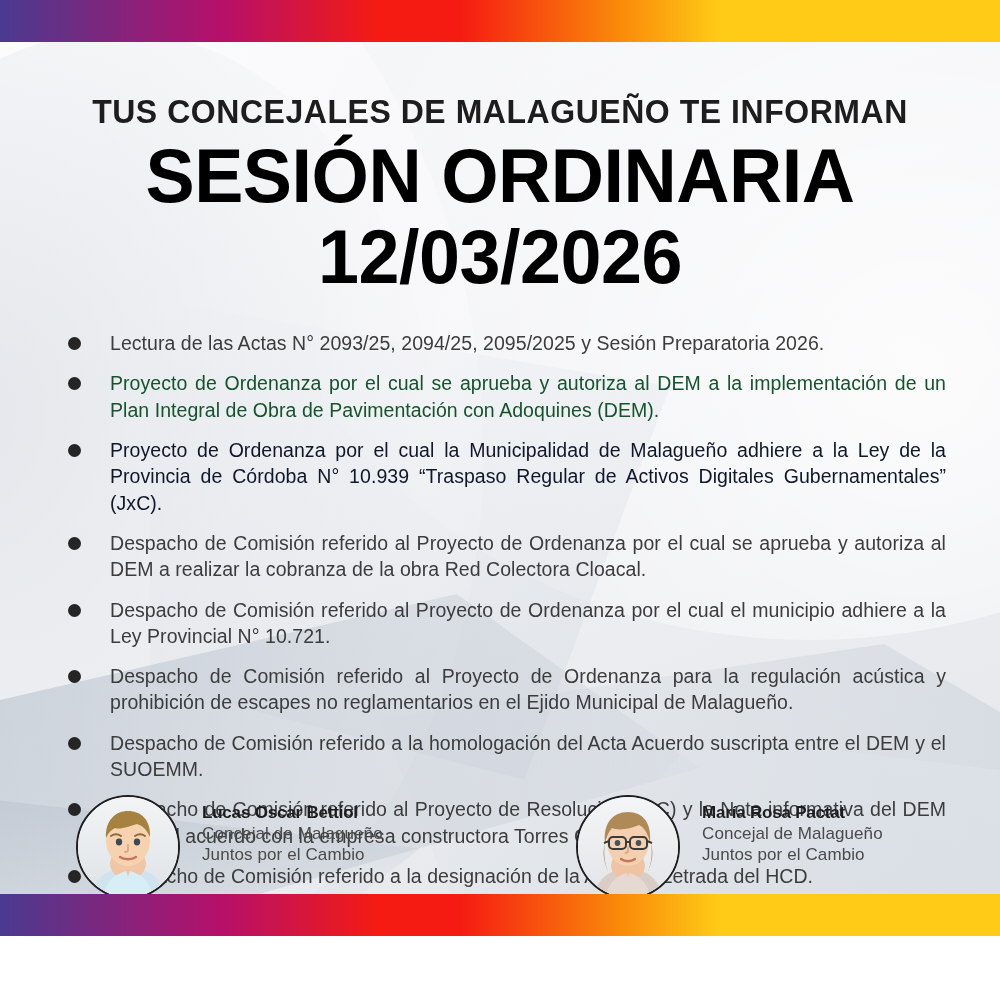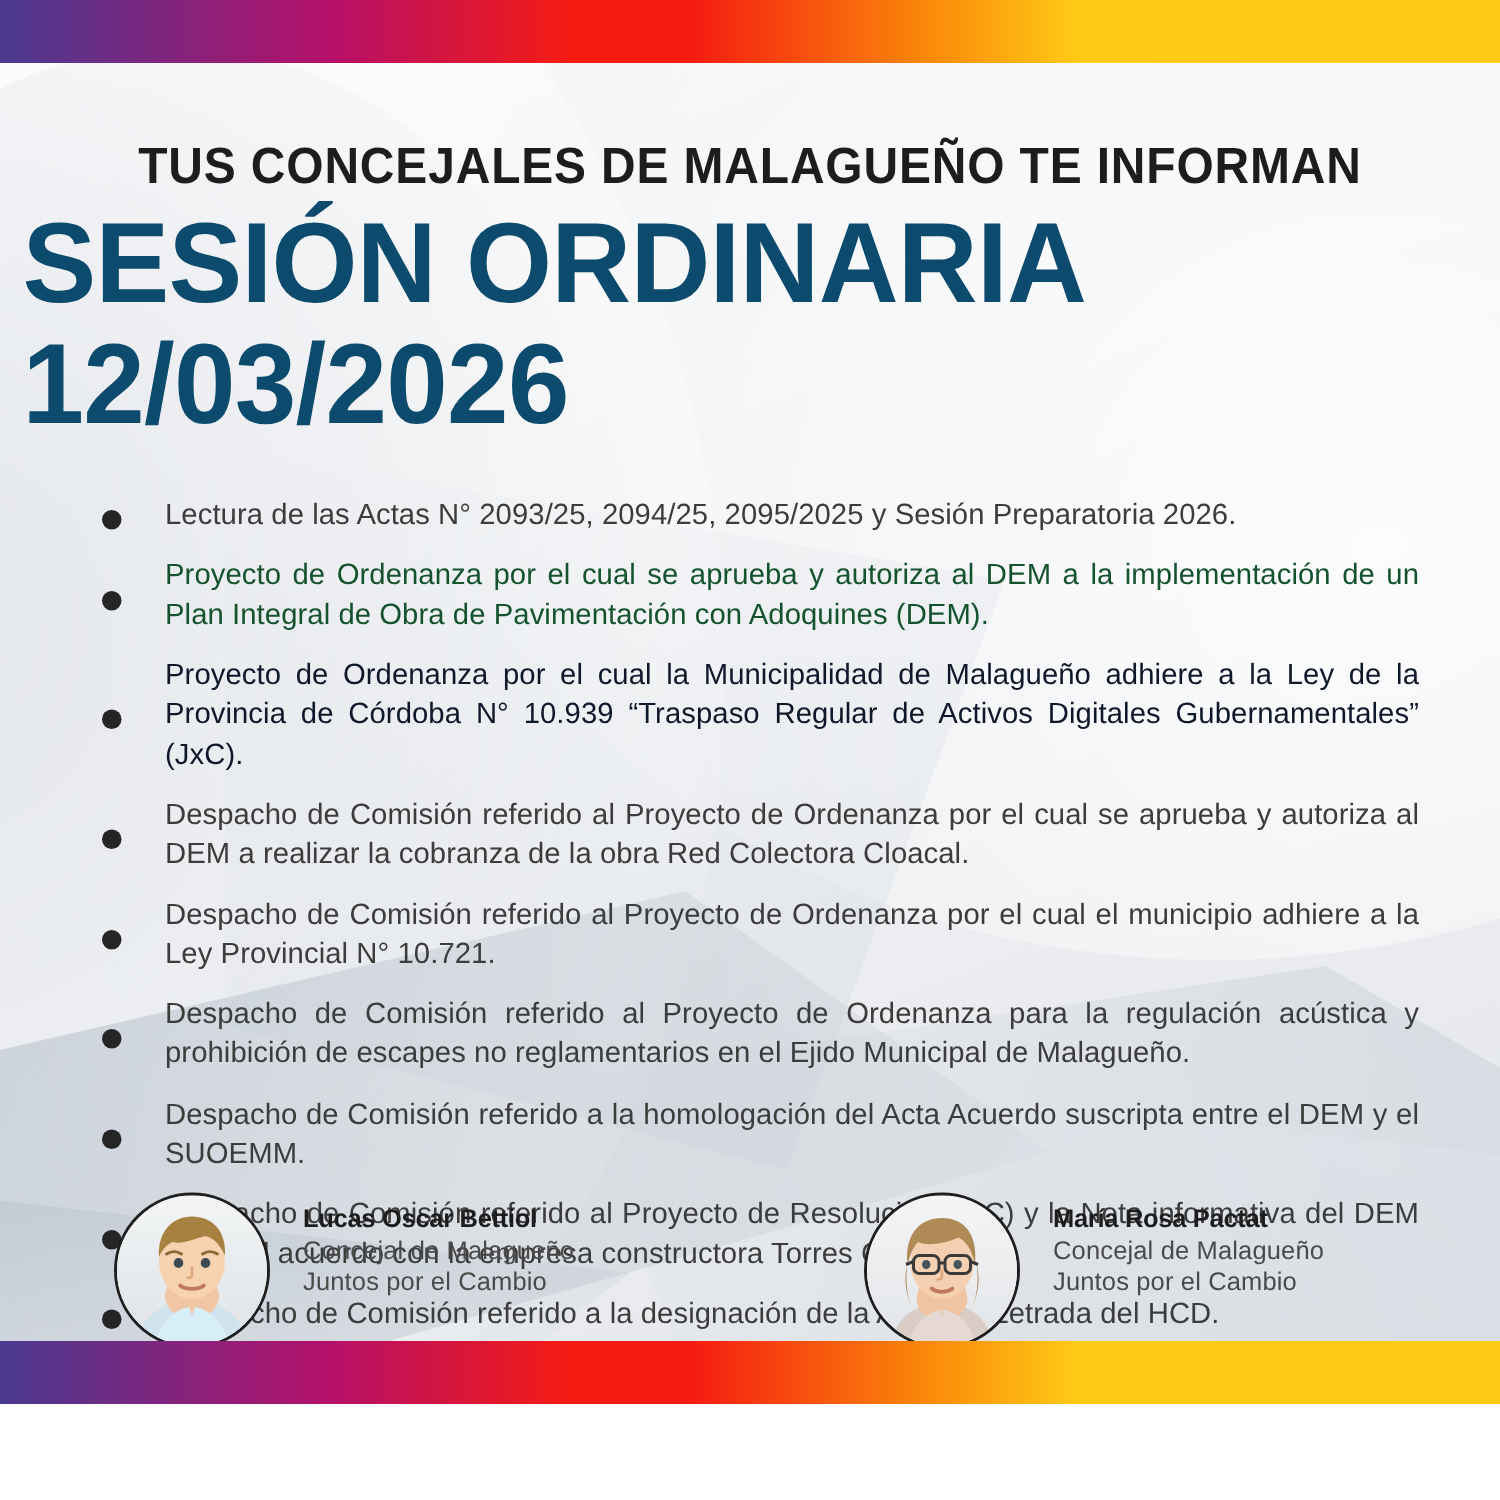--- a/index.html
+++ b/index.html
@@ -117,22 +117,22 @@
     letter-spacing: 0.6px;
     color: #1d1d1d;
     transform: scaleX(0.94);
   }
 
   .title-block {
     position: absolute;
     top: 140px;
     left: 0;
     width: 100%;
-    text-align: left;
-    color: #0c4a6e;
+    text-align: center;
+    color: #000000;
     font-weight: 700;
     line-height: 0.96;
   }
   .title-line1 {
     font-size: 76px;
     letter-spacing: -0.5px;
     transform: scaleX(0.97);
   }
   .title-line2 {
     font-size: 76px;
@@ -143,21 +143,21 @@
 
   
   .agenda {
     position: absolute;
     top: 330px;
     left: 68px;
     width: 878px;
   }
   .agenda-item {
     display: flex;
-    align-items: center;
+    align-items: flex-start;
     margin-bottom: 14px;
   }
   .bullet {
     flex: 0 0 auto;
     width: 13px;
     height: 13px;
     border-radius: 50%;
     background: #252525;
     margin-top: 7px;
     margin-right: 29px;

